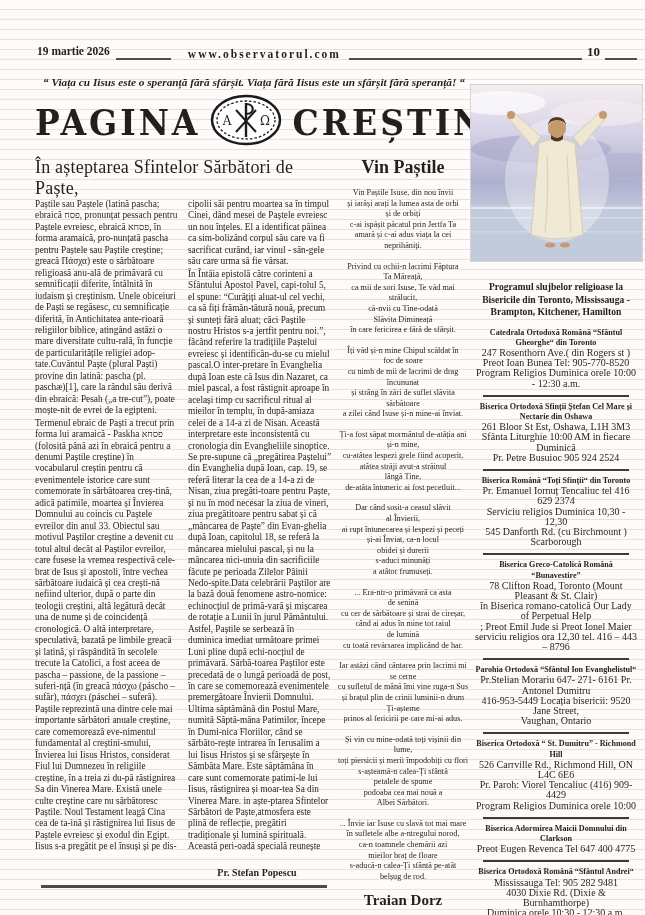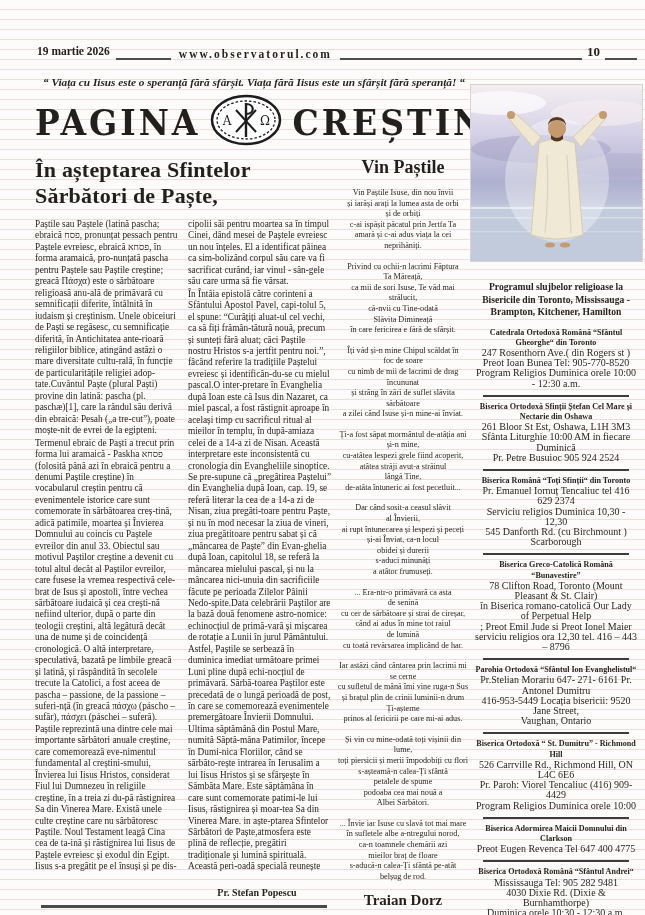--- a/index.html
+++ b/index.html
@@ -19,21 +19,21 @@
         rgba(214,158,158,0.33) 9px, rgba(214,158,158,0.33) 10px),
       #fdfcfa;
     box-sizing:border-box;
     padding:38px 8px 0 35px;
   }
   
   .header{display:flex;align-items:flex-end;height:22px;}
   .issue-date{font-weight:bold;font-size:11.5px;padding:0 6px 3px 2px;white-space:nowrap;}
   .hrule{border-bottom:2.5px solid #4d4d4d;height:1px;}
   .r1{width:55px;}
-  .site{font-weight:bold;font-size:11.5px;letter-spacing:2px;padding:0 8px 0 8px;white-space:nowrap;}
+  .site{font-weight:bold;font-size:11.5px;letter-spacing:2px;padding:0 8px 0 8px;white-space:nowrap;margin-left:9px;}
   .r2{flex:1;}
   .pagenum{font-weight:bold;font-size:13px;padding:0 5px;}
   .r3{width:32px;}
   
   .quote{
     width:445px;margin-top:16px;padding-left:8px;
     font-style:italic;font-weight:bold;font-size:11.3px;line-height:13px;
   }
   .masthead{
     width:450px;margin-top:4px;height:58px;
@@ -53,21 +53,21 @@
   }
   
   .main{
     display:grid;
     grid-template-columns:300px 136px 166px;
     column-gap:0;
     margin-top:6px;
   }
   
   .article{padding-right:4px;}
-  .article-title{font-size:22px;font-weight:bold;letter-spacing:0.2px;margin:0 0 10px 0;}
+  .article-title{font-size:18px;font-weight:normal;letter-spacing:0.2px;margin:0 0 0 0;}
   .article-body{
     column-count:2;column-gap:10px;
     height:664px;overflow:hidden;
     font-size:9.3px;line-height:11.45px;text-align:left;
   }
   .article-body p{margin:0 0 1px 0;}
   .article-sign{
     width:50%;margin-left:50%;text-align:center;
     font-weight:bold;font-size:10px;margin-top:4px;
   }

